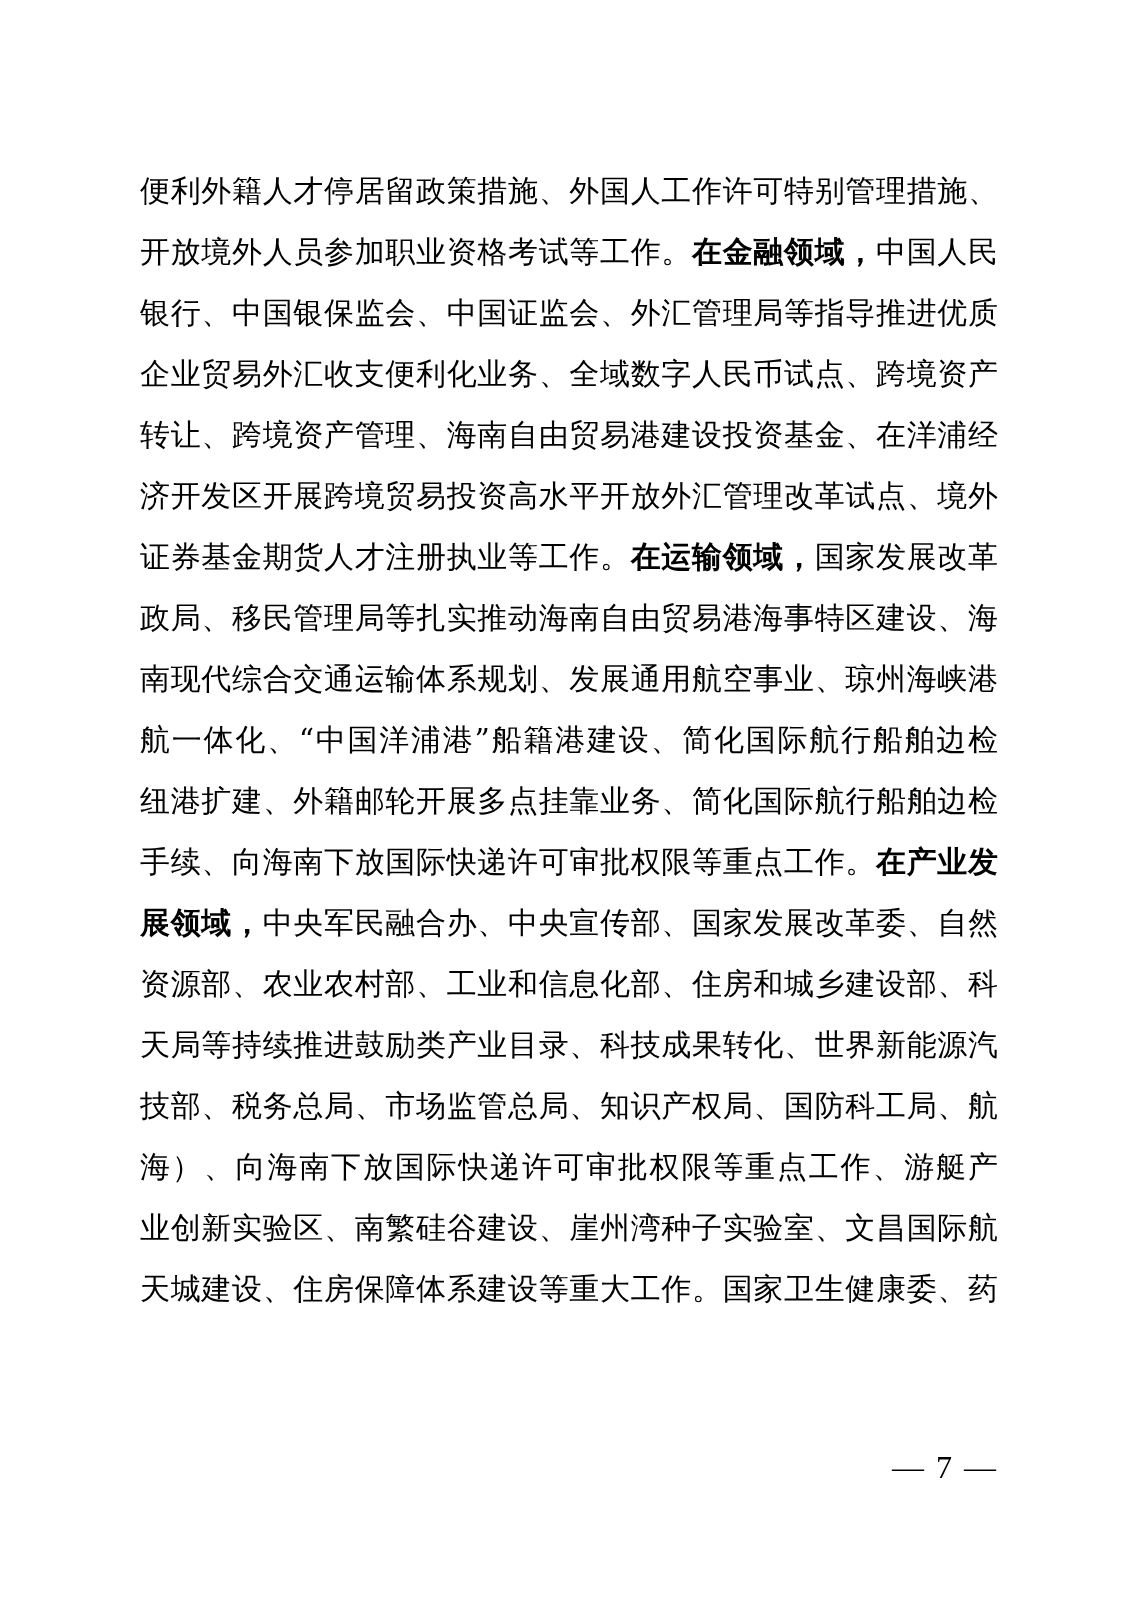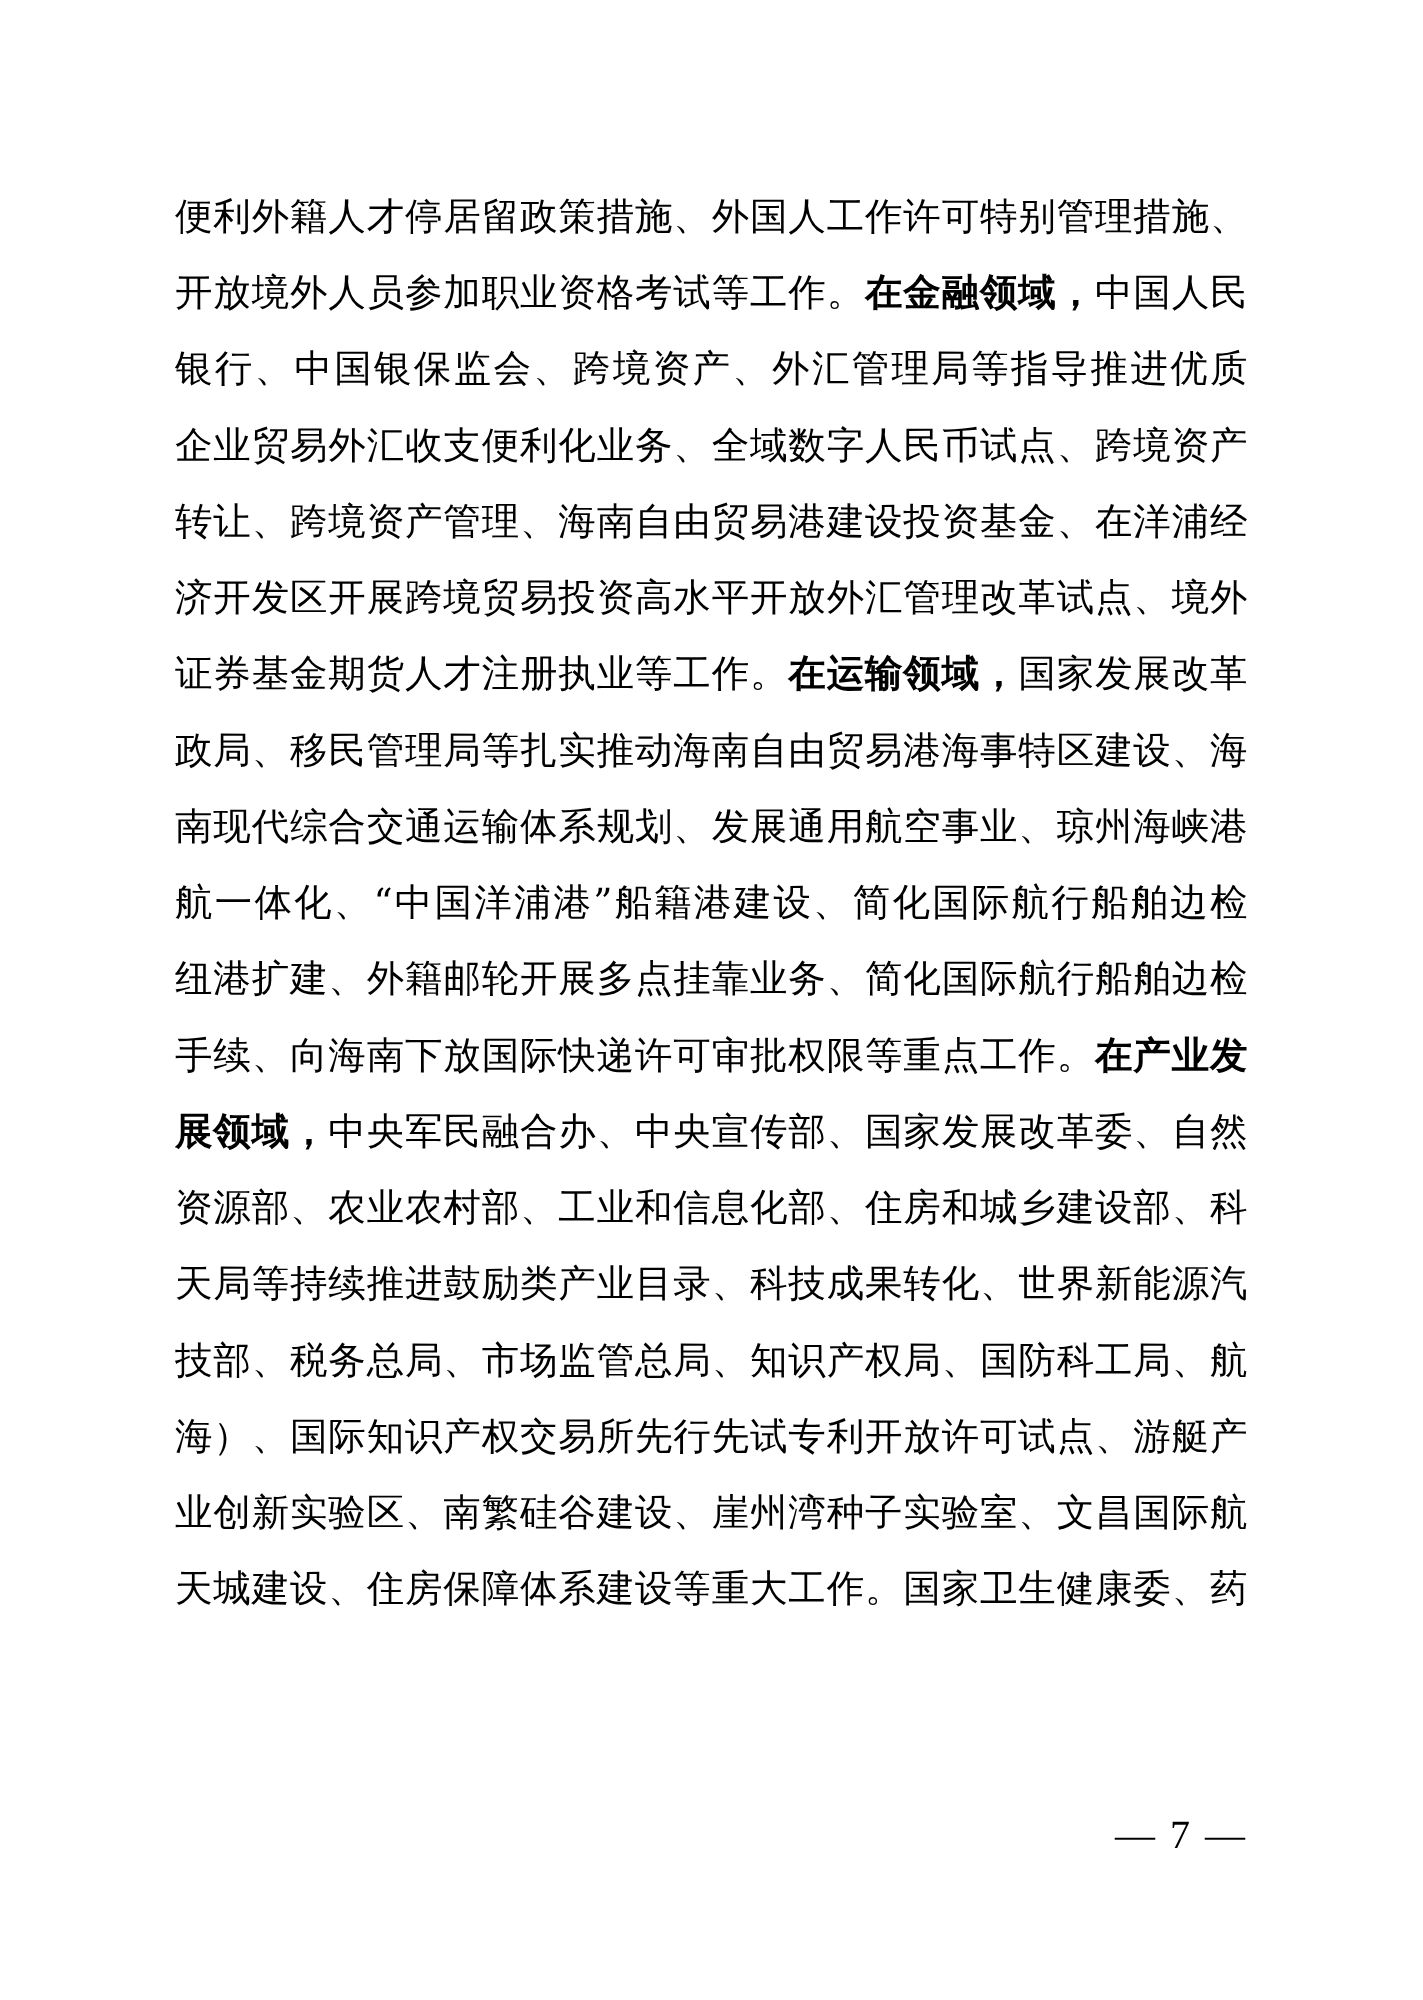--- a/index.html
+++ b/index.html
@@ -16,21 +16,21 @@
     overflow: hidden;
   }
   .page {
     position: absolute;
     inset: 0;
     background: #ffffff;
   }
   .text-block {
     position: absolute;
     left: 140px;
-    top: 143px;
+    top: 160px;
     width: 858px;
   }
   .text-line {
     height: 61px;
     line-height: 61px;
     font-size: 30px;
     text-align: justify;
     text-align-last: justify;
     -moz-text-align-last: justify;
     overflow: hidden;
@@ -52,32 +52,32 @@
     font-family: "Liberation Serif", "DejaVu Serif", serif;
   }
 </style>
 </head>
 <body>
 
 <div class="page">
   <div class="text-block" id="text-block">
       <div class="text-line"><span class="seg">便利外籍人才停居留政策措施、外国人工作许可特别管理措施、</span></div>
       <div class="text-line"><span class="seg">开放境外人员参加职业资格考试等工作。</span><span class="seg bold">在金融领域，</span><span class="seg">中国人民</span></div>
-      <div class="text-line"><span class="seg">银行、中国银保监会、跨境资产、外汇管理局等指导推进优质</span></div>
+      <div class="text-line"><span class="seg">银行、中国银保监会、中国证监会、外汇管理局等指导推进优质</span></div>
       <div class="text-line"><span class="seg">企业贸易外汇收支便利化业务、全域数字人民币试点、跨境资产</span></div>
       <div class="text-line"><span class="seg">转让、跨境资产管理、海南自由贸易港建设投资基金、在洋浦经</span></div>
       <div class="text-line"><span class="seg">济开发区开展跨境贸易投资高水平开放外汇管理改革试点、境外</span></div>
       <div class="text-line"><span class="seg">证券基金期货人才注册执业等工作。</span><span class="seg bold">在运输领域，</span><span class="seg">国家发展改革</span></div>
       <div class="text-line"><span class="seg">政局、移民管理局等扎实推动海南自由贸易港海事特区建设、海</span></div>
       <div class="text-line"><span class="seg">南现代综合交通运输体系规划、发展通用航空事业、琼州海峡港</span></div>
       <div class="text-line"><span class="seg">航一体化、“中国洋浦港”船籍港建设、简化国际航行船舶边检</span></div>
       <div class="text-line"><span class="seg">纽港扩建、外籍邮轮开展多点挂靠业务、简化国际航行船舶边检</span></div>
       <div class="text-line"><span class="seg">手续、向海南下放国际快递许可审批权限等重点工作。</span><span class="seg bold">在产业发</span></div>
       <div class="text-line"><span class="seg bold">展领域，</span><span class="seg">中央军民融合办、中央宣传部、国家发展改革委、自然</span></div>
       <div class="text-line"><span class="seg">资源部、农业农村部、工业和信息化部、住房和城乡建设部、科</span></div>
       <div class="text-line"><span class="seg">天局等持续推进鼓励类产业目录、科技成果转化、世界新能源汽</span></div>
       <div class="text-line"><span class="seg">技部、税务总局、市场监管总局、知识产权局、国防科工局、航</span></div>
-      <div class="text-line"><span class="seg">海）、国际知识产权交易所先行先试专利开放许可试点、游艇产</span></div>
+      <div class="text-line"><span class="seg">海）、向海南下放国际快递许可审批权限等重点工作、游艇产</span></div>
       <div class="text-line"><span class="seg">业创新实验区、南繁硅谷建设、崖州湾种子实验室、文昌国际航</span></div>
       <div class="text-line"><span class="seg">天城建设、住房保障体系建设等重大工作。国家卫生健康委、药</span></div>
     </div>
   <div class="page-number">— 7 —</div>
 </div>
 
 </body></html>

